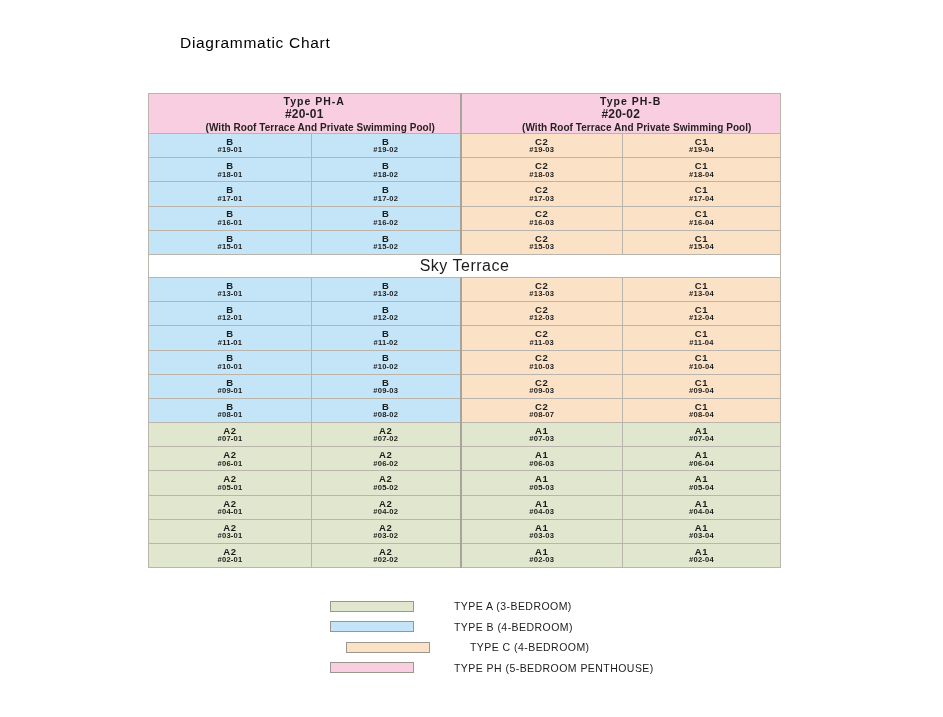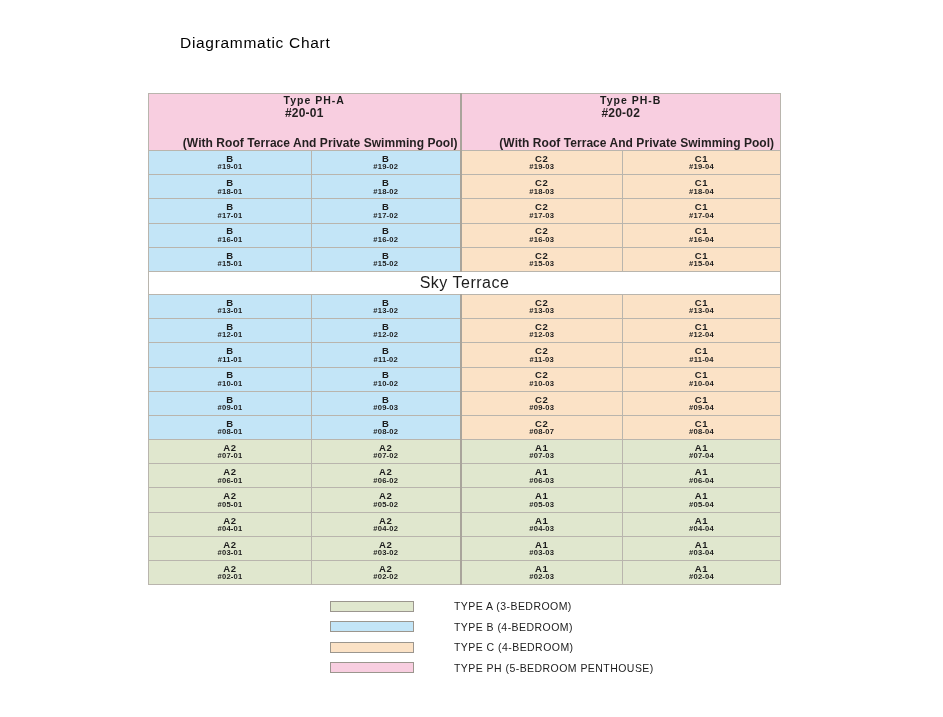--- a/index.html
+++ b/index.html
@@ -60,21 +60,21 @@
     font-size: 7.6px;
     font-weight: 700;
     letter-spacing: 0.2px;
     color: #1c1c1c;
     margin-top: -0.5px;
   }
 
   
   .fill-a  { background: #e0e7ce; }
   .fill-b  { background: #c3e5f7; }
-  .fill-c  { background: #fbe2c6; }
+  .fill-c  { background: #fbe2c6; margin-left: 16px; }
   .fill-ph { background: #f8cee0; }
   .fill-terrace { background: #ffffff; }
 
   
   .ph-cell {
     height: 39px;
     padding: 3px 2px 4px 2px;
   }
   .ph-title {
     display: block;
@@ -86,24 +86,24 @@
   }
   .ph-no {
     display: block;
     font-size: 12px;
     font-weight: 700;
     letter-spacing: 0.2px;
     margin-top: 0px;
   }
   .ph-sub {
     display: block;
-    font-size: 12px;
+    font-size: 10px;
     font-weight: 700;
     letter-spacing: 0.05px;
-    margin-top: 16px;
+    margin-top: 1px;
     padding-left: 32px;
   }
 
   
   .terrace-cell {
     height: 22px;
   }
   .terrace-label {
     font-size: 16px;
     font-weight: 400;

